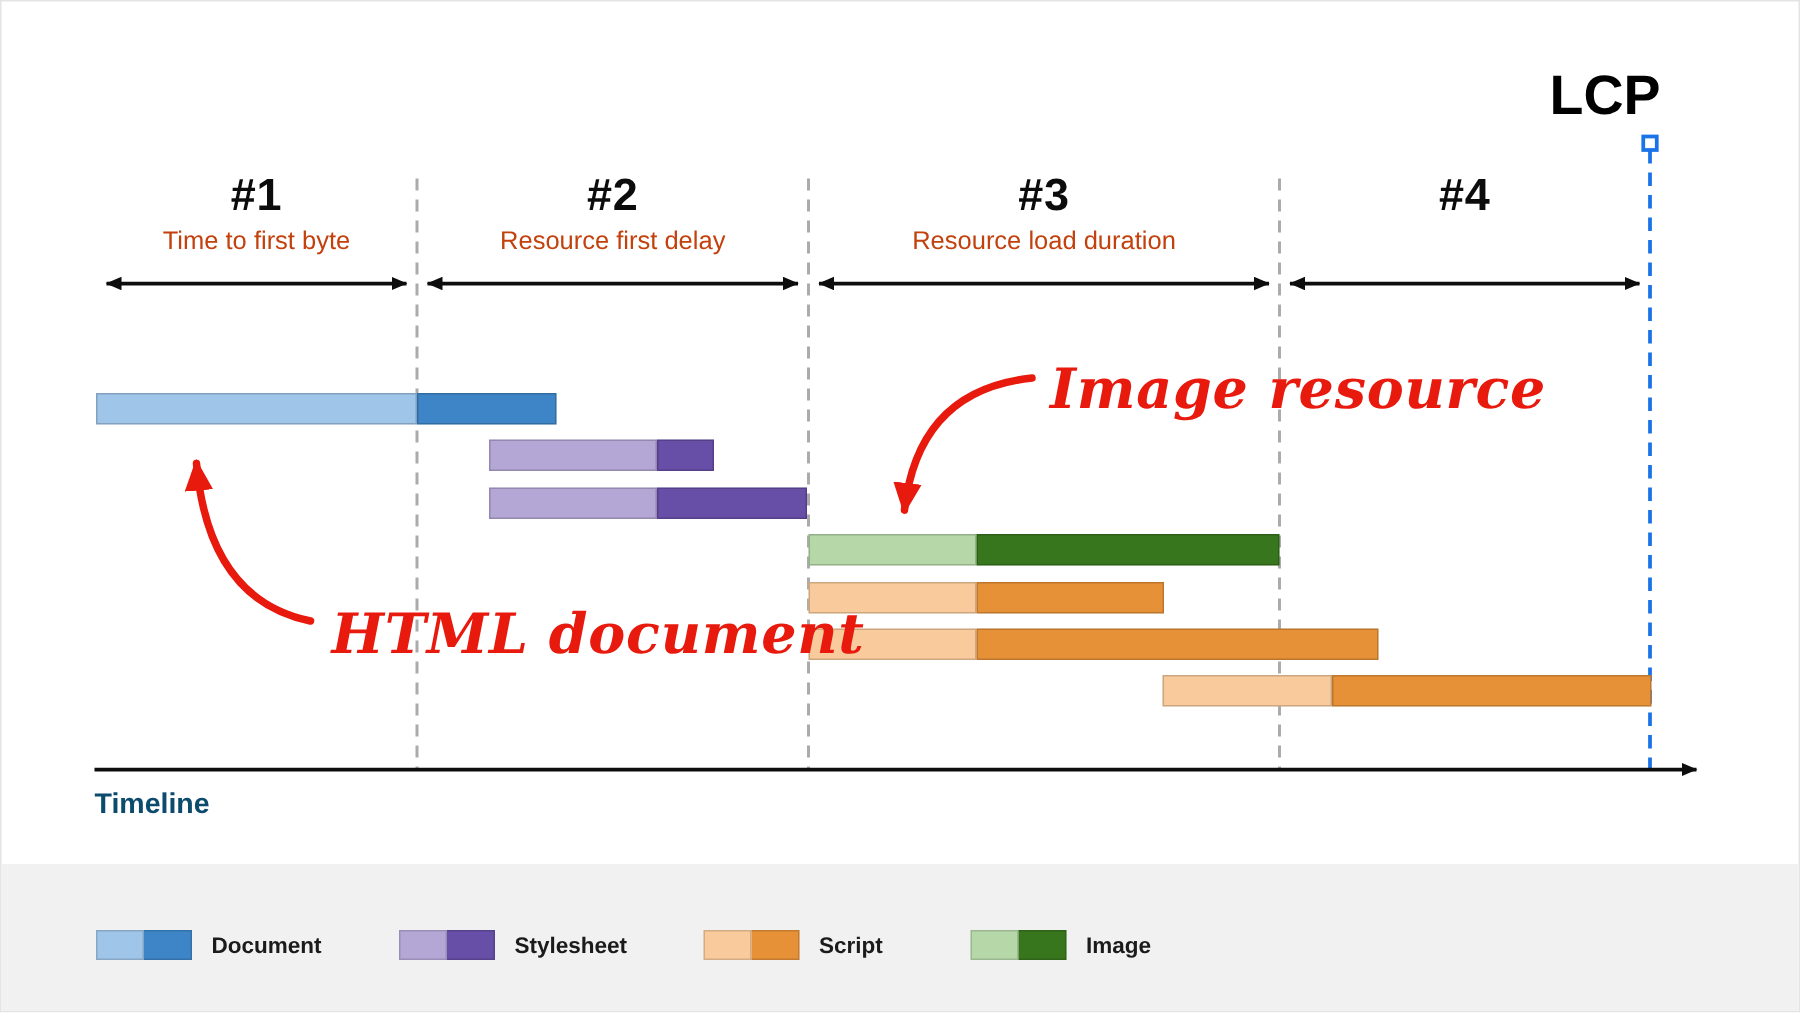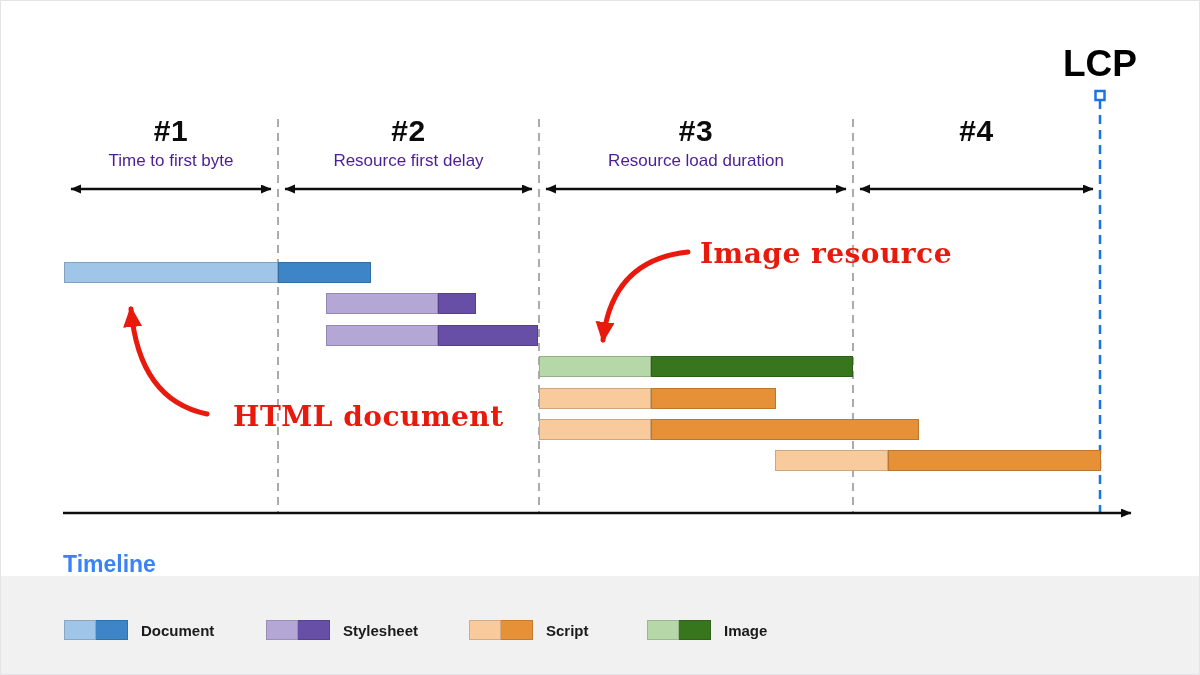--- a/index.html
+++ b/index.html
@@ -12,53 +12,53 @@
     background: #ffffff;
     border: 1px solid #e4e4e6;
     overflow: hidden;
   }
   .layer { position:absolute; left:0; top:0; width:1200px; height:675px; }
   svg.layer { pointer-events:none; }
 
   
   .phase { position:absolute; top:113px; text-align:center; }
   .phase-num { font-size:30px; font-weight:700; color:#0c0c0c; letter-spacing:.5px; }
-  .phase-sublabel { font-size:17px; font-weight:500; color:#4c1d95; margin-top:3px; }
+  .phase-sublabel { font-size:17px; font-weight:500; color:#c2410c; margin-top:3px; }
 
   
   .bar-seg { position:absolute; height:21px; border:1px solid rgba(0,0,0,.18); }
 
   
   .boundary   { stroke: var(--boundary-gray); stroke-width:2; stroke-dasharray:8 6; }
   .lcpline    { stroke: var(--lcp-blue); stroke-width:2.5; stroke-dasharray:9 6; }
   .lcpmarker  { fill:#ffffff; stroke: var(--lcp-blue); stroke-width:2.5; }
   .phasearrow { stroke: var(--axis-black); stroke-width:2.5; }
   .axisline   { stroke: var(--axis-black); stroke-width:2.5; }
   .redarrow   { stroke: var(--annotation-red); stroke-width:5; fill:none; stroke-linecap:round; }
   #ah-path     { fill: var(--axis-black); }
   #redhead-path{ fill: var(--annotation-red); }
 
   
   #lcp-label {
     position:absolute; left:1032px; top:42px; width:134px;
-    text-align:center; font-size:37px; font-weight:700; color:#000;
+    text-align:left; font-size:37px; font-weight:700; color:#000;
   }
   #timeline-label {
-    position:absolute; left:62px; top:550px;
-    font-size:23px; font-weight:700; color:#3b82f6;
+    position:absolute; left:62px; top:525px;
+    font-size:19px; font-weight:700; color:#0c4a6e;
   }
 
   
   .annotation {
     position:absolute; color: var(--annotation-red);
     font-family: cursive, "DejaVu Serif", serif;
-    font-weight:700; font-size:28px;
+    font-style: italic; font-weight:700; font-size:37px;
     white-space:nowrap; letter-spacing:.5px;
   }
-  #anno-html  { left:232px; top:399px;text-align:center; }
+  #anno-html  { left:220px; top:399px;text-align:center; }
   #anno-image { left:699px; top:236px; }
 
   
   #band {
     position:absolute; left:0; top:575px; width:1200px; height:100px;
     background: var(--band-bg);
   }
   .legend-item { position:absolute; top:44px; display:flex; align-items:center; }
   .legend-swatch { display:flex; width:64px; height:20px; }
   .legend-swatch span { width:32px; height:20px; border:1px solid rgba(0,0,0,.15); }

